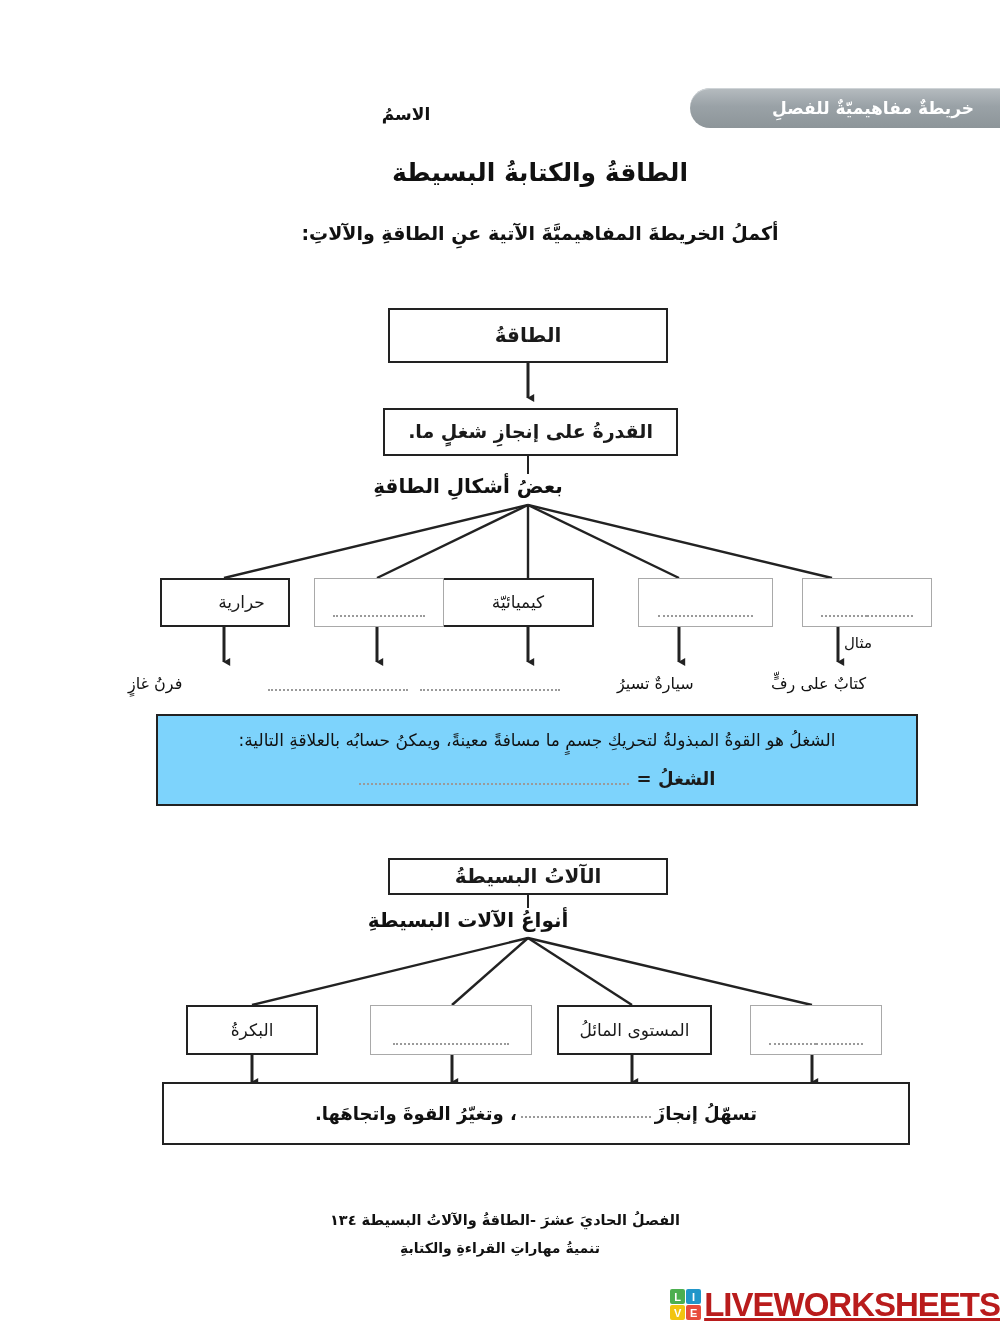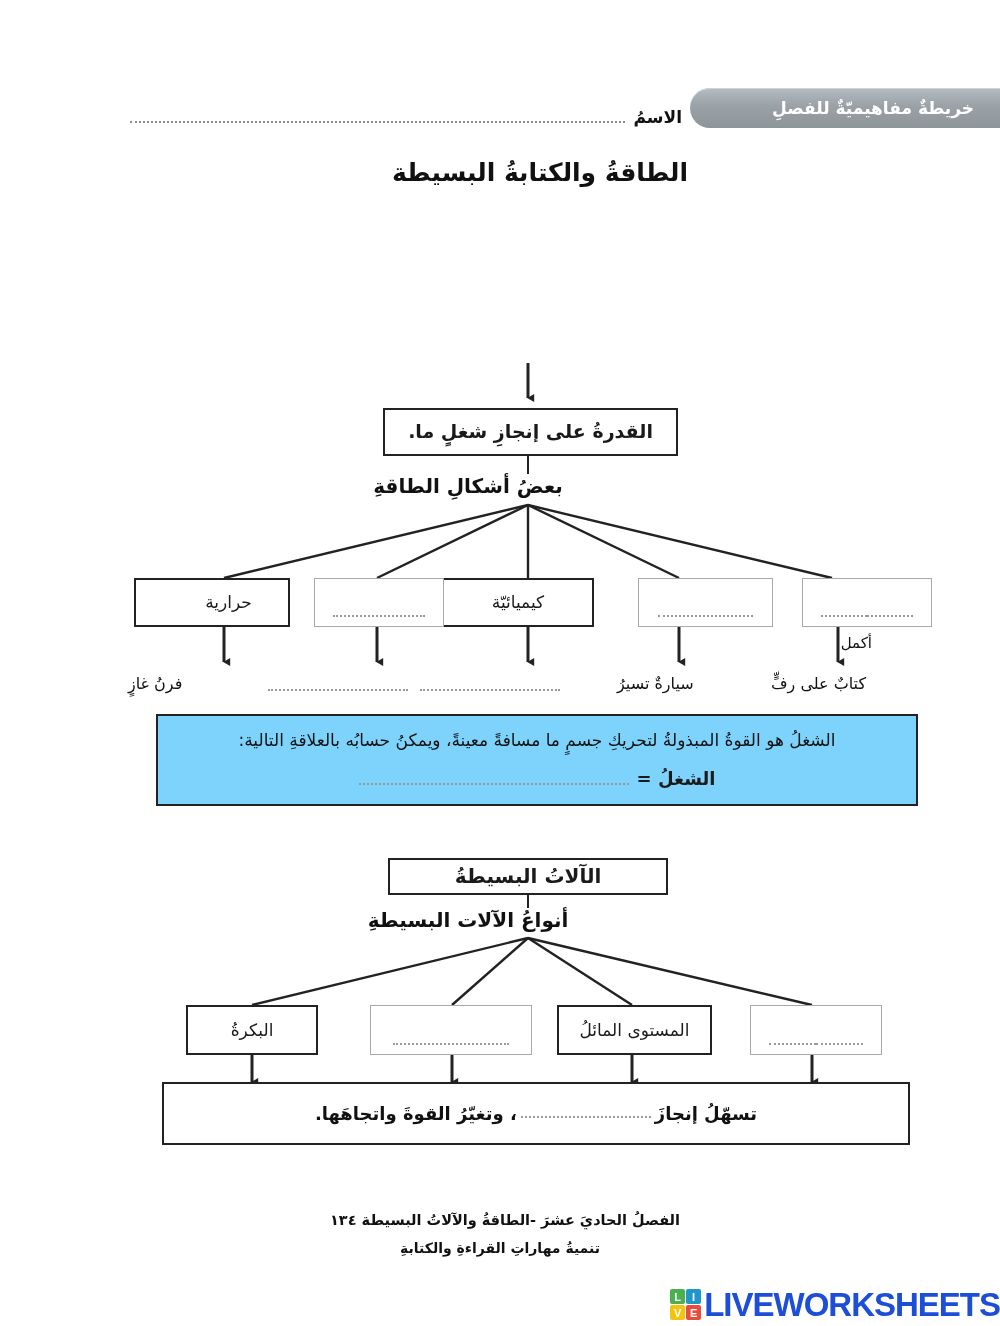--- a/index.html
+++ b/index.html
@@ -44,22 +44,22 @@
     letter-spacing: 0.2px;
   }
 
   .name-row {
     position: absolute;
     top: 104px;
     right: 318px;
     left: 130px;
     height: 24px;
     display: flex;
-    flex-direction: row;
-    align-items: flex-end;
+    flex-direction: column;
+    align-items: center;
   }
   .name-label {
     font-size: 17px;
     font-weight: 600;
     color: #111;
     white-space: nowrap;
     padding-bottom: 1px;
   }
   .dotted-fill {
     flex: 1 1 auto;
@@ -315,20 +315,21 @@
   <div class="header-banner">
     <div class="header-banner-text">خريطةٌ مفاهيميّةٌ للفصلِ</div>
   </div>
 
   <div class="name-row">
     <span class="name-label">الاسمُ</span>
     <span class="dotted-fill"></span>
   </div>
 
   <div class="doc-title">الطاقةُ والكتابةُ البسيطة</div>
+  <div class="doc-instruction">أكملُ الخريطةَ المفاهيميَّةَ الآتية عنِ الطاقةِ والآلاتِ:</div>
 
   <svg class="svg-layer" viewBox="0 0 1000 1326">
 
     <defs>
       <marker id="arrow" markerWidth="9" markerHeight="9" refX="4.5" refY="7.4" orient="auto" markerUnits="userSpaceOnUse">
         <path d="M0.5,1.2 L4.5,8.2 L8.5,1.2 Z" fill="#222"></path>
       </marker>
     </defs>
 
     <line x1="528" y1="363" x2="528" y2="398" stroke="#222" stroke-width="3" marker-end="url(#arrow)"></line>
@@ -353,20 +354,23 @@
     <line x1="528" y1="938" x2="452" y2="1005" stroke="#222" stroke-width="2.4"></line>
     <line x1="528" y1="938" x2="632" y2="1005" stroke="#222" stroke-width="2.4"></line>
     <line x1="528" y1="938" x2="812" y2="1005" stroke="#222" stroke-width="2.4"></line>
 
     <line x1="252" y1="1055" x2="252" y2="1082" stroke="#222" stroke-width="3" marker-end="url(#arrow)"></line>
     <line x1="452" y1="1055" x2="452" y2="1082" stroke="#222" stroke-width="3" marker-end="url(#arrow)"></line>
     <line x1="632" y1="1055" x2="632" y2="1082" stroke="#222" stroke-width="3" marker-end="url(#arrow)"></line>
     <line x1="812" y1="1055" x2="812" y2="1082" stroke="#222" stroke-width="3" marker-end="url(#arrow)"></line>
   </svg>
 
+  <div class="node strong title-box" style="top:308px; right:332px; width:280px; height:55px;">
+    <span>الطاقةُ</span>
+  </div>
 
   <div class="node strong def-box" style="top:408px; right:322px; width:295px; height:48px;">
     <span>القدرةُ على إنجازِ شغلٍ ما.</span>
   </div>
 
   <div class="branch-label" style="top:474px; right:398px; width:260px;">بعضُ أشكالِ الطاقةِ</div>
 
   <div class="node light term-box" style="top:578px; right:68px; width:130px; height:49px;">
     <span class="blank-inner split">
       <span class="blank-line short"></span>
@@ -383,25 +387,25 @@
   <div class="node strong term-box" style="top:578px; right:406px; width:152px; height:49px;">
     <span>كيميائيّة</span>
   </div>
 
   <div class="node light term-box" style="top:578px; right:556px; width:130px; height:49px;">
     <span class="blank-inner">
       <span class="blank-line"></span>
     </span>
   </div>
 
-  <div class="node strong term-box" style="top:578px; right:710px; width:156px; height:49px;padding-left:33px;">
+  <div class="node strong term-box" style="top:578px; right:710px; width:130px; height:49px;padding-left:33px;">
     <span>حرارية</span>
   </div>
 
-  <div class="example-label" style="top:634px; right:128px;">أكمل</div>
+  <div class="example-label" style="top:634px; right:128px;">مثال</div>
 
   <div class="leaf-text" style="top:674px; right:104px; width:125px;">كتابٌ على رفٍّ</div>
 
   <div class="leaf-text" style="top:674px; right:258px; width:125px;">سيارةٌ تسيرُ</div>
 
   <div class="leaf-blank" style="top:688px; right:440px; width:140px;"></div>
 
   <div class="leaf-blank" style="top:688px; right:592px; width:140px;"></div>
 
   <div class="leaf-text" style="top:674px; right:752px; width:120px;">فرنُ غازٍ</div>
@@ -455,16 +459,16 @@
   </div>
   <div class="footer-line2">تنميةُ مهاراتِ القراءةِ والكتابةِ</div>
 
   <div class="lw-logo">
     <div class="lw-tiles">
       <div class="lw-tile" style="background: rgb(76, 175, 80);">L</div>
       <div class="lw-tile" style="background: rgb(33, 150, 201);">I</div>
       <div class="lw-tile" style="background: rgb(241, 196, 15);">V</div>
       <div class="lw-tile" style="background: rgb(231, 76, 60);">E</div>
     </div>
-    <div class="lw-word" style="color: #1d4ed8;">LIVEWORKSHEETS</div>
+    <div class="lw-word" style="color: #b91c1c; text-decoration: underline;">LIVEWORKSHEETS</div>
   </div>
 
 </div>
 
 </body></html>

